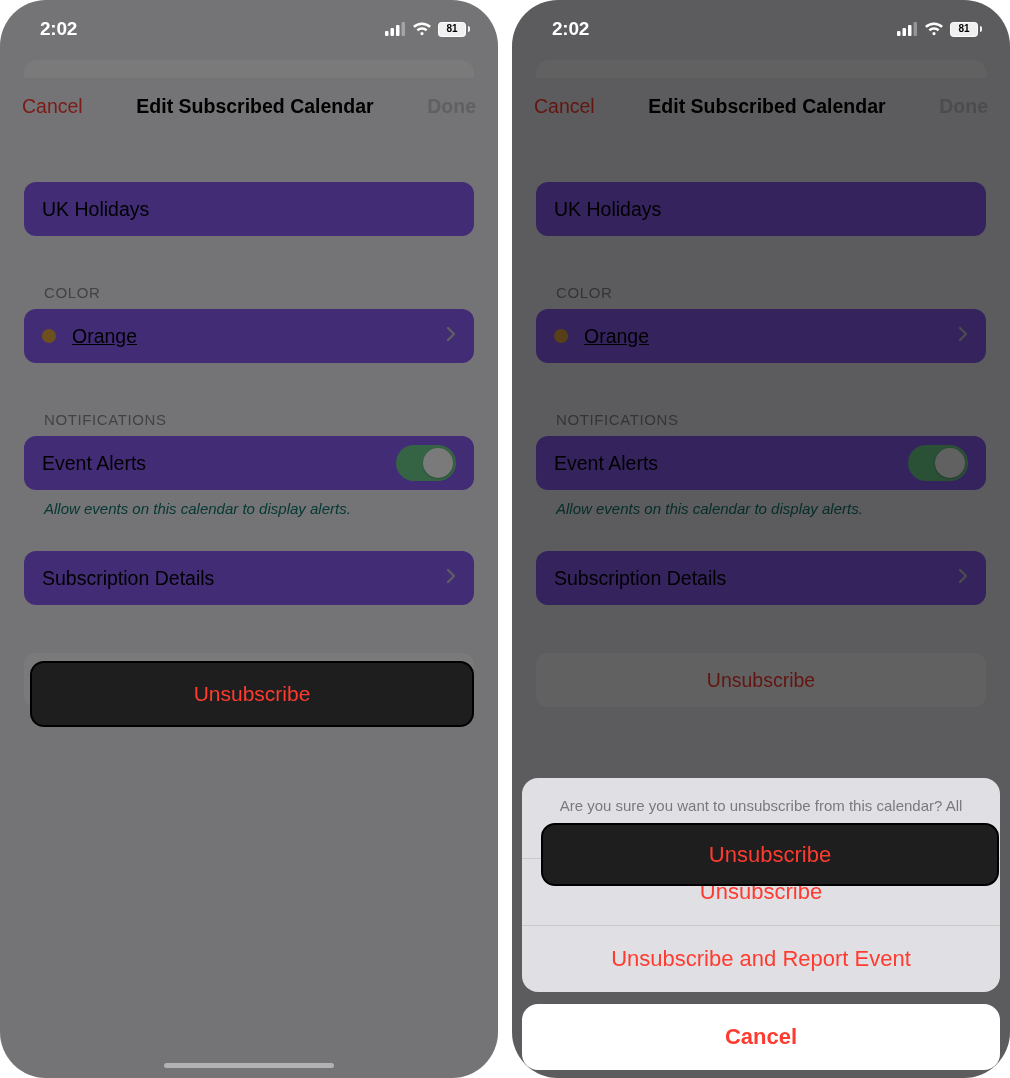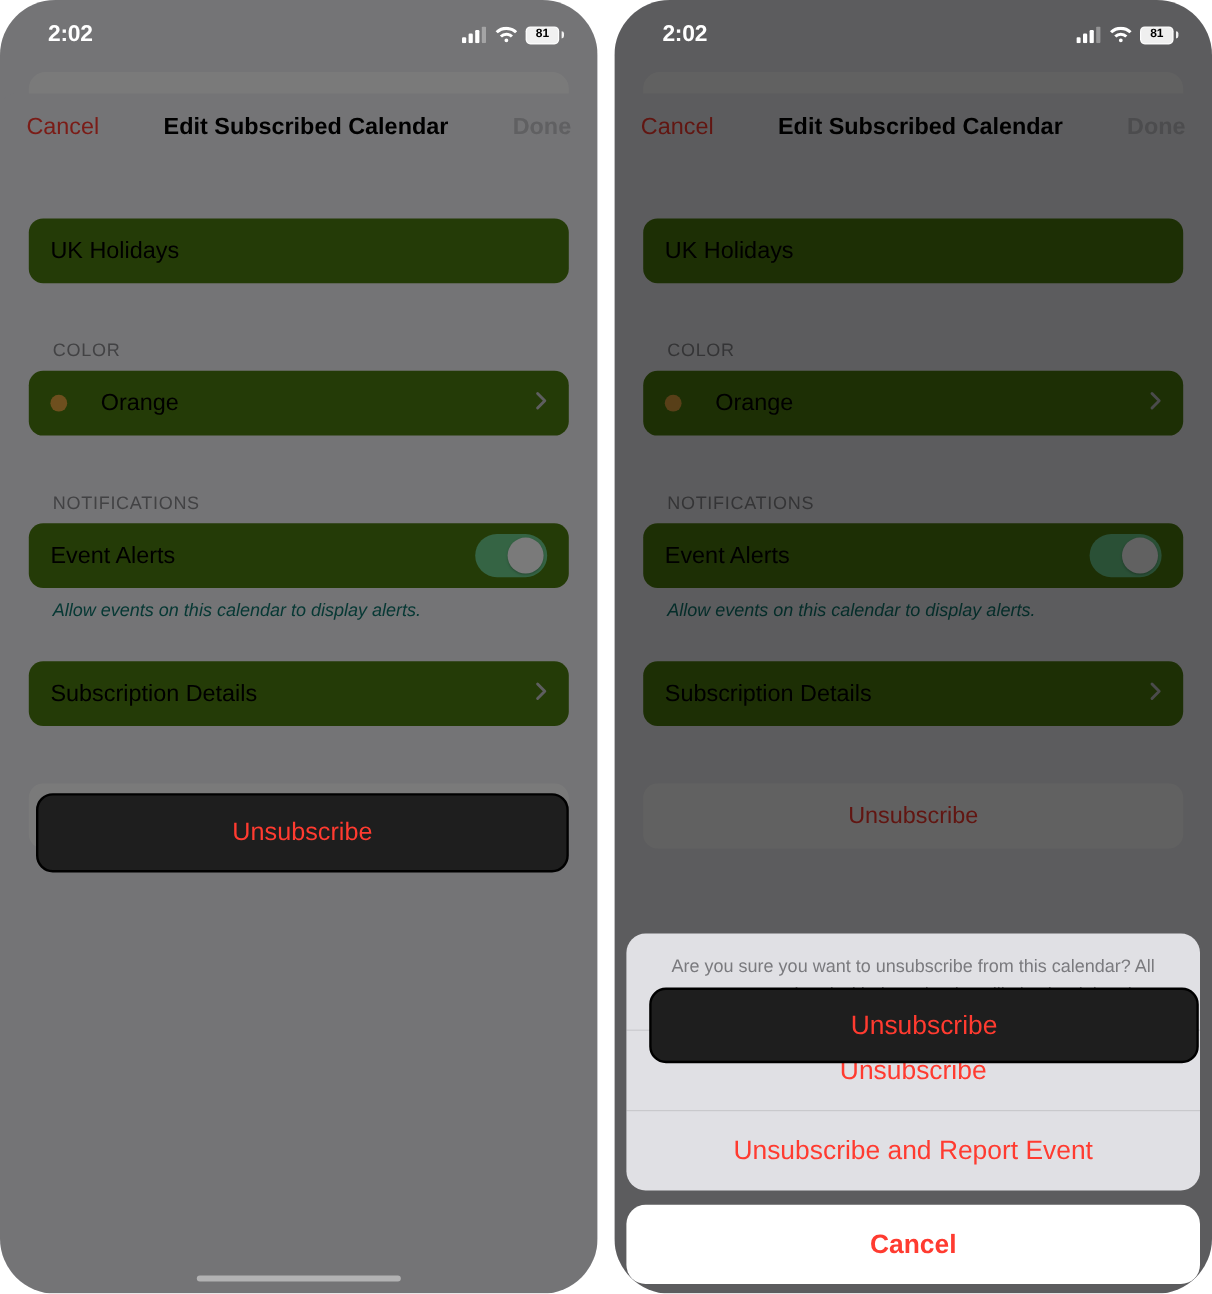--- a/index.html
+++ b/index.html
@@ -28,27 +28,27 @@
 
   
   .sheet { position: absolute; top: 78px; left: 0; right: 0; bottom: 0; background: #f2f2f6; border-radius: 14px 14px 0 0; padding: 0; }
   .nav { display: flex; align-items: center; justify-content: space-between; height: 56px; padding: 0 22px; }
   .nav .cancel { color: #ff3b30; font-size: 19.5px; font-weight: 400; }
   .nav .title { color: #000; font-size: 19.5px; font-weight: 600; }
   .nav .done { color: #c8c8cc; font-size: 19.5px; font-weight: 600; }
 
   .content { padding: 0 24px; }
   .spacer-lg { height: 48px; }
-  .cell { background: #4d7c0f; border-radius: 12px; padding: 0 18px; min-height: 54px; display: flex; align-items: center; }
+  .cell { background: #8b5cf6; border-radius: 12px; padding: 0 18px; min-height: 54px; display: flex; align-items: center; }
   .cell-input { font-size: 19.5px; color: #000; }
 
   .section-label { font-size: 15px; color: #8a8a8e; letter-spacing: 0.6px; margin: 48px 0 8px 20px; }
 
   .row { display: flex; align-items: center; justify-content: space-between; width: 100%; }
-  .row-left { display: flex; align-items: center; gap: 28px; }
+  .row-left { display: flex; align-items: center; gap: 16px; text-decoration: underline; }
   .swatch { width: 14px; height: 14px; border-radius: 50%; }
   .row-text { font-size: 19.5px; color: #000; }
   .chevron { color: #c5c5c9; }
 
   .toggle { width: 60px; height: 36px; border-radius: 18px; position: relative; }
   .toggle .knob { position: absolute; top: 3px; width: 30px; height: 30px; border-radius: 50%; background: #fff; box-shadow: 0 1px 2px rgba(0,0,0,0.25); }
 
   .hint { font-size: 15px; color: #0f766e; margin: 10px 0 0 20px; font-style: italic; }
 
   .spacer-md { height: 34px; }

